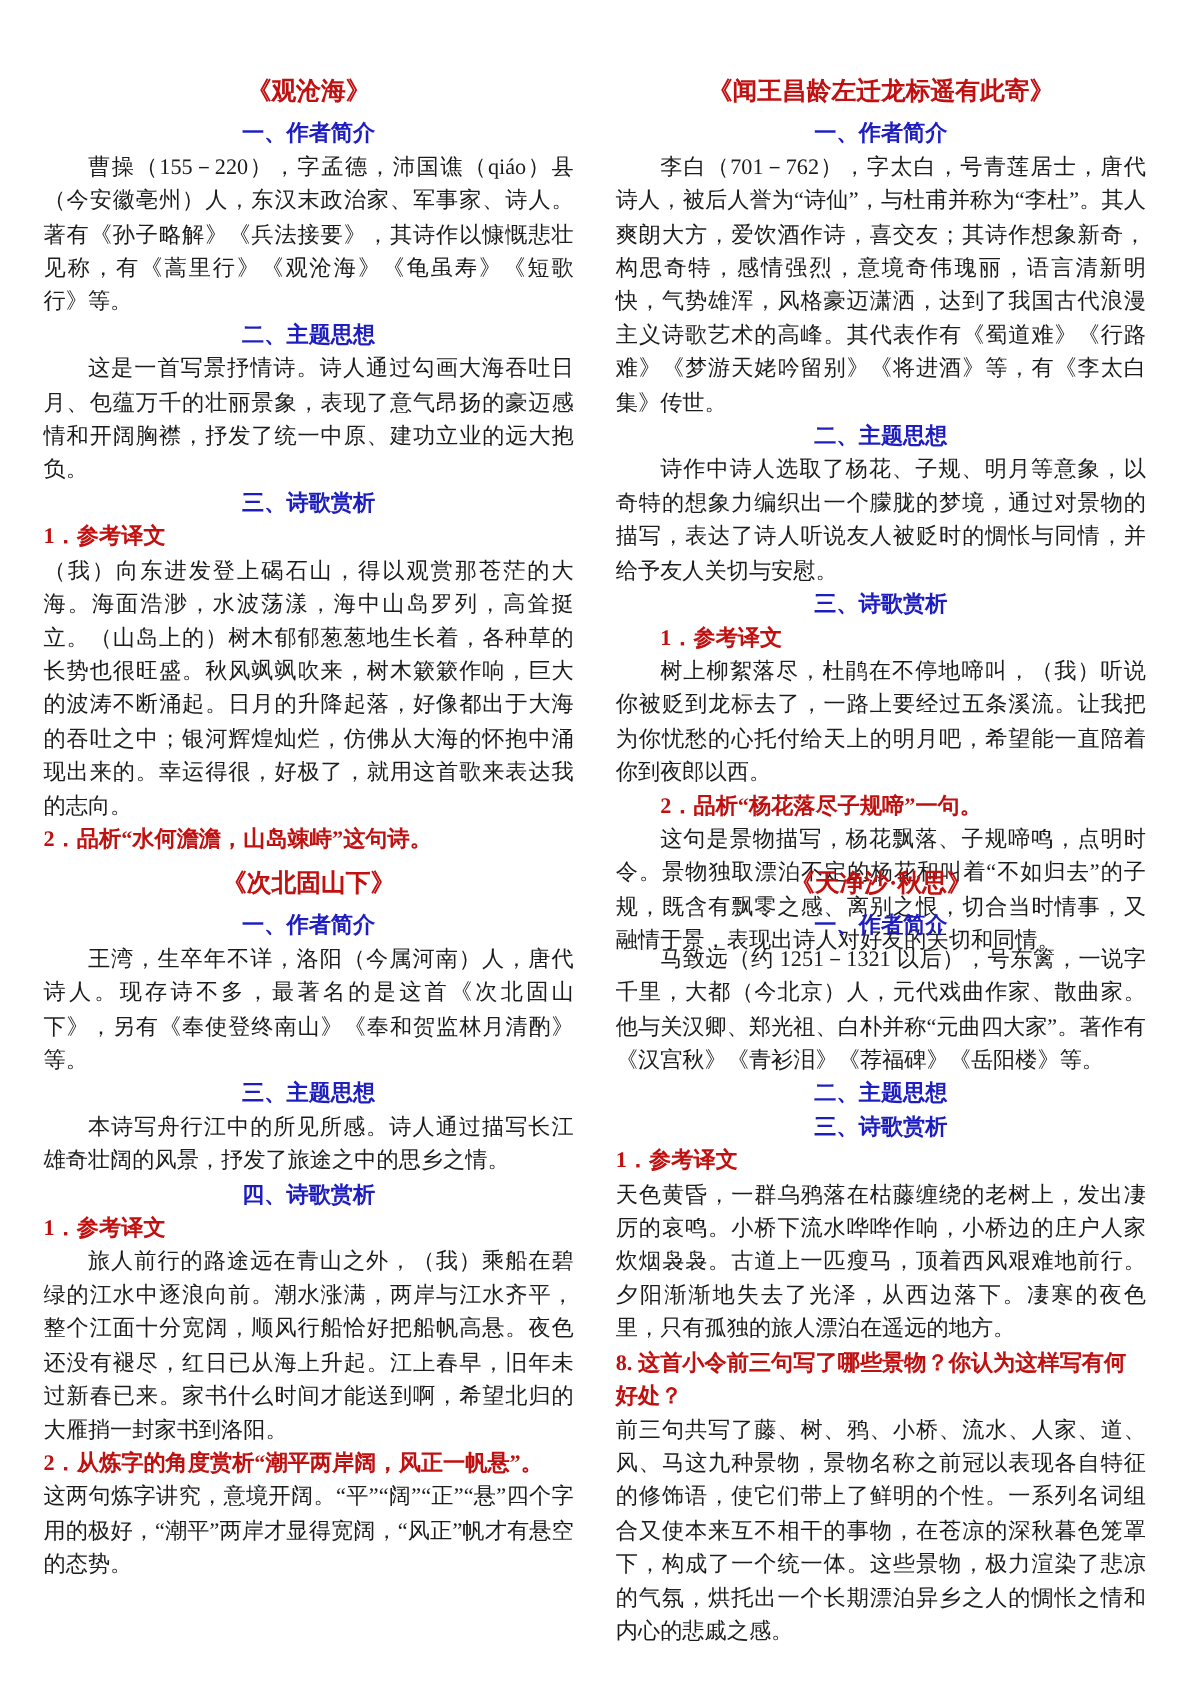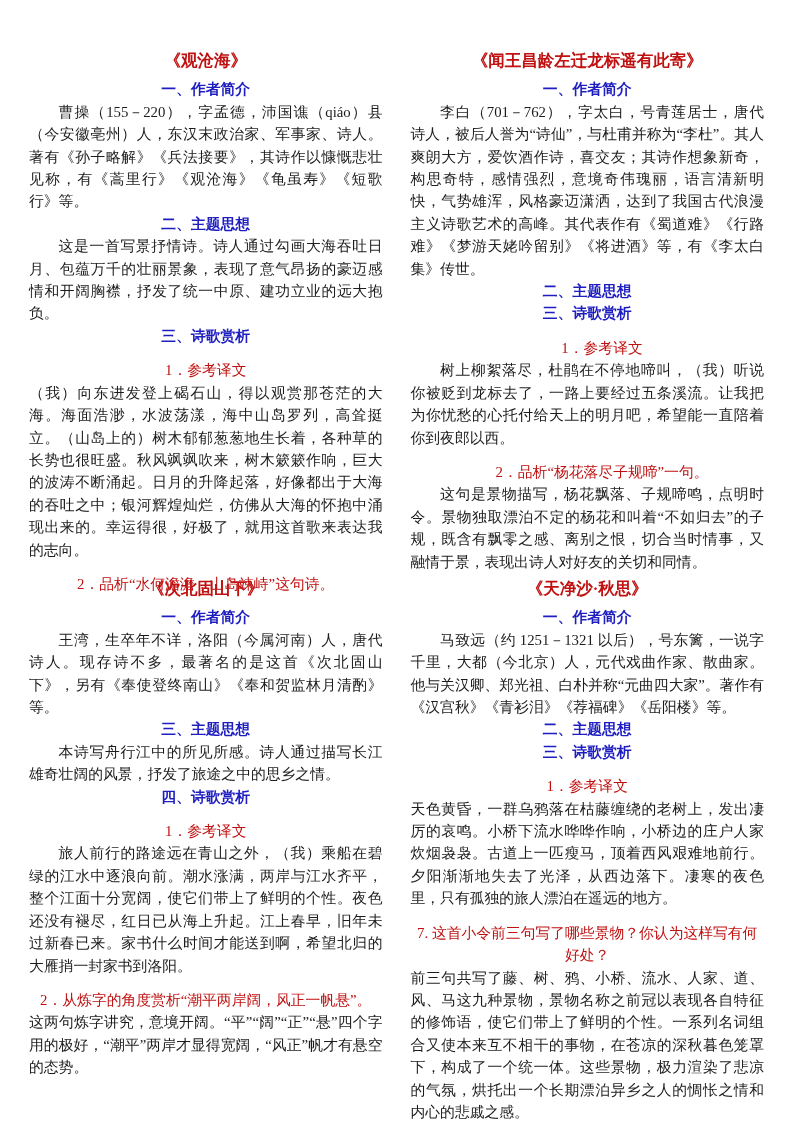--- a/index.html
+++ b/index.html
@@ -48,23 +48,22 @@
     text-align:justify;
     text-justify:inter-ideograph;
   }
   p.heading{
     color:var(--blue);
     font-weight:bold;
     text-align:center;
   }
   p.subheading{
     color:var(--red);
-    font-weight:normal;
-    text-align:center;
-    margin-top:12px;
+    font-weight:bold;
+    text-align:left;
   }
   p.indent{text-indent:2em;}
 </style>
 </head>
 <body>
 
 <div class="page">
   <div class="col">
       <section class="poem-section section-1">
         <h1 class="poem-title">《观沧海》</h1>
@@ -78,42 +77,43 @@
         <p class="subheading">2．品析“水何澹澹，山岛竦峙”这句诗。</p>
       </section>
       <section class="poem-section section-2">
         <h1 class="poem-title">《次北固山下》</h1>
         <p class="heading">一、作者简介</p>
         <p class="para indent">王湾，生卒年不详，洛阳（今属河南）人，唐代诗人。现存诗不多，最著名的是这首《次北固山下》，另有《奉使登终南山》《奉和贺监林月清酌》等。</p>
         <p class="heading">三、主题思想</p>
         <p class="para indent">本诗写舟行江中的所见所感。诗人通过描写长江雄奇壮阔的风景，抒发了旅途之中的思乡之情。</p>
         <p class="heading">四、诗歌赏析</p>
         <p class="subheading">1．参考译文</p>
-        <p class="para indent">旅人前行的路途远在青山之外，（我）乘船在碧绿的江水中逐浪向前。潮水涨满，两岸与江水齐平，整个江面十分宽阔，使它们带上了鲜明的个性。夜色还没有褪尽，红日已从海上升起。江上春早，旧年未过新春已来。家书什么时间才能送到啊，希望北归的大雁捎一封家书到洛阳。</p>
+        <p class="para indent">旅人前行的路途远在青山之外，（我）乘船在碧绿的江水中逐浪向前。潮水涨满，两岸与江水齐平，整个江面十分宽阔，顺风行船恰好把船帆高悬。夜色还没有褪尽，红日已从海上升起。江上春早，旧年未过新春已来。家书什么时间才能送到啊，希望北归的大雁捎一封家书到洛阳。</p>
         <p class="subheading">2．从炼字的角度赏析“潮平两岸阔，风正一帆悬”。</p>
         <p class="para">这两句炼字讲究，意境开阔。“平”“阔”“正”“悬”四个字用的极好，“潮平”两岸才显得宽阔，“风正”帆才有悬空的态势。</p>
       </section>
     </div>
   <div class="col">
       <section class="poem-section section-1">
         <h1 class="poem-title">《闻王昌龄左迁龙标遥有此寄》</h1>
         <p class="heading">一、作者简介</p>
         <p class="para indent">李白（701－762），字太白，号青莲居士，唐代诗人，被后人誉为“诗仙”，与杜甫并称为“李杜”。其人爽朗大方，爱饮酒作诗，喜交友；其诗作想象新奇，构思奇特，感情强烈，意境奇伟瑰丽，语言清新明快，气势雄浑，风格豪迈潇洒，达到了我国古代浪漫主义诗歌艺术的高峰。其代表作有《蜀道难》《行路难》《梦游天姥吟留别》《将进酒》等，有《李太白集》传世。</p>
         <p class="heading">二、主题思想</p>
+        <p class="para indent">诗作中诗人选取了杨花、子规、明月等意象，以奇特的想象力编织出一个朦胧的梦境，通过对景物的描写，表达了诗人听说友人被贬时的惆怅与同情，并给予友人关切与安慰。</p>
         <p class="heading">三、诗歌赏析</p>
         <p class="subheading indent">1．参考译文</p>
         <p class="para indent">树上柳絮落尽，杜鹃在不停地啼叫，（我）听说你被贬到龙标去了，一路上要经过五条溪流。让我把为你忧愁的心托付给天上的明月吧，希望能一直陪着你到夜郎以西。</p>
         <p class="subheading indent">2．品析“杨花落尽子规啼”一句。</p>
         <p class="para indent">这句是景物描写，杨花飘落、子规啼鸣，点明时令。景物独取漂泊不定的杨花和叫着“不如归去”的子规，既含有飘零之感、离别之恨，切合当时情事，又融情于景，表现出诗人对好友的关切和同情。</p>
       </section>
       <section class="poem-section section-2">
         <h1 class="poem-title">《天净沙·秋思》</h1>
         <p class="heading">一、作者简介</p>
         <p class="para indent">马致远（约 1251－1321 以后），号东篱，一说字千里，大都（今北京）人，元代戏曲作家、散曲家。他与关汉卿、郑光祖、白朴并称“元曲四大家”。著作有《汉宫秋》《青衫泪》《荐福碑》《岳阳楼》等。</p>
         <p class="heading">二、主题思想</p>
         <p class="heading">三、诗歌赏析</p>
         <p class="subheading">1．参考译文</p>
         <p class="para">天色黄昏，一群乌鸦落在枯藤缠绕的老树上，发出凄厉的哀鸣。小桥下流水哗哗作响，小桥边的庄户人家炊烟袅袅。古道上一匹瘦马，顶着西风艰难地前行。夕阳渐渐地失去了光泽，从西边落下。凄寒的夜色里，只有孤独的旅人漂泊在遥远的地方。</p>
-        <p class="subheading">7. 这首小令前三句写了哪些景物？你认为这样写有何好处？</p>
+        <p class="subheading">8. 这首小令前三句写了哪些景物？你认为这样写有何好处？</p>
         <p class="para">前三句共写了藤、树、鸦、小桥、流水、人家、道、风、马这九种景物，景物名称之前冠以表现各自特征的修饰语，使它们带上了鲜明的个性。一系列名词组合又使本来互不相干的事物，在苍凉的深秋暮色笼罩下，构成了一个统一体。这些景物，极力渲染了悲凉的气氛，烘托出一个长期漂泊异乡之人的惆怅之情和内心的悲戚之感。</p>
       </section>
     </div>
 </div>
 
 </body></html>

